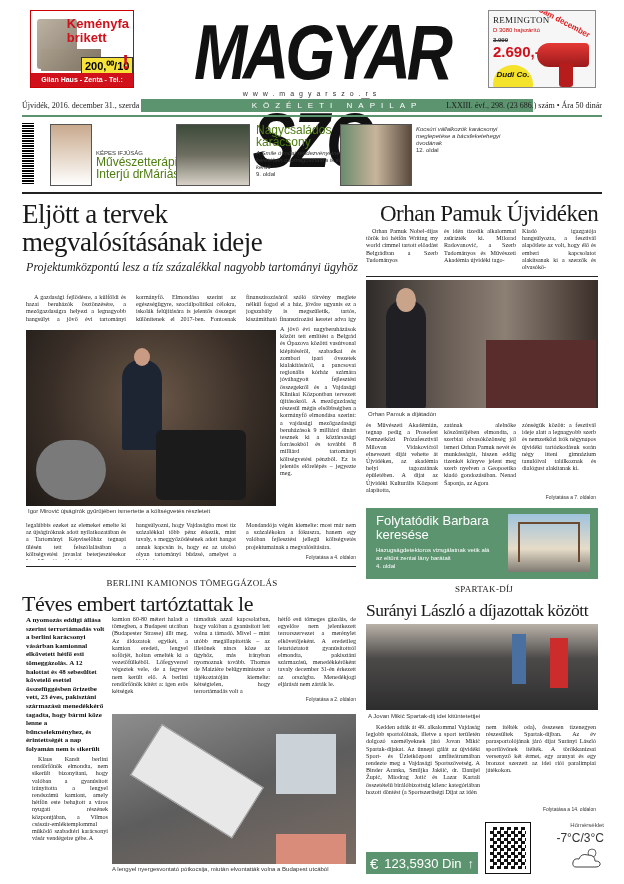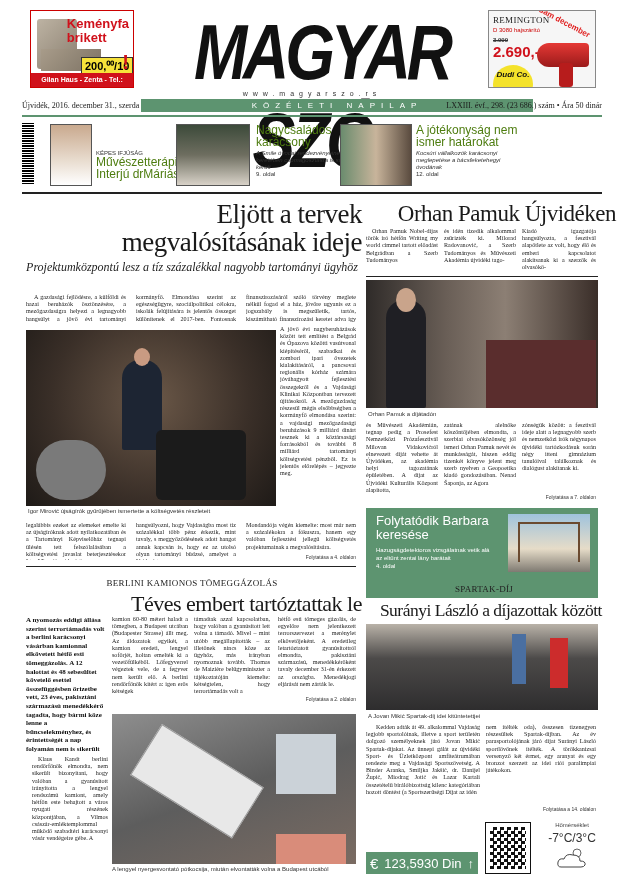--- a/index.html
+++ b/index.html
@@ -30,21 +30,21 @@
   .rule-top { left: 22px; top: 115px; width: 580px; height: 2px; background: #5d9470; }
   
   .barcode { left: 22px; top: 122px; width: 12px; height: 62px; background: repeating-linear-gradient(0deg,#000 0 1px,#fff 1px 2px,#000 2px 4px,#fff 4px 5px); }
   .teaser-img { background: #777; border: 1px solid #555; }
   .kicker-s { font: 6px "Liberation Sans", sans-serif; color:#333; }
   .t-head { font: 12px "Liberation Sans", sans-serif; line-height: 12px; color:#4d7c0f; }
   .t-sub { font: italic 6px "Liberation Sans", sans-serif; color:#333; line-height: 7px; }
   .t-page { font: 6px "Liberation Sans", sans-serif; color:#333; }
   .rule { background: #222; height: 1px; }
   
-  h1.big { font: 27px "Liberation Serif", serif; text-align: right; line-height: 28px; font-weight: normal; letter-spacing: -0.5px; }
+  h1.big { font: 27px "Liberation Serif", serif; text-align: left; line-height: 28px; font-weight: normal; letter-spacing: -0.5px; }
   .deck { font: italic 12px "Liberation Serif", serif; text-align: center; line-height: 14px; color:#222; }
   .col { font: 6.1px "Liberation Serif", serif; line-height: 7.2px; text-align: justify; color: #222; overflow: hidden; }
   .caption { font: 6px "Liberation Sans", sans-serif; color: #333; }
   .cont { font: 5px "Liberation Sans", sans-serif; color:#333; text-align: right; }
   .photo { overflow: hidden; }
   .kicker { font: 9px "Liberation Serif", serif; text-align: center; letter-spacing: 0.3px; color:#222; }
   .lead { font: bold 7px "Liberation Serif", serif; line-height: 8.6px; color:#111; }
   
   .greenbox { background: #5d9470; color: #fff; }
   .euro { background: #5d9470; color: #fff; font: 13px "Liberation Sans", sans-serif; }
@@ -89,21 +89,20 @@
 
 <div class="abs teaser-img" style="left:176px;top:124px;width:74px;height:62px;background:linear-gradient(#3c4a3a,#6e6e60 50%,#d8d2c8);"></div>
 <div class="abs" style="left:256px;top:124px;width:90px;">
   <div class="t-head">Nagycsaládos karácsony</div>
   <div class="t-sub" style="margin-top:2px;">A Smile óvodai rendezvényeinek keretében csomagosztásra is sor került</div>
   <div class="t-page">9. oldal</div>
 </div>
 
 <div class="abs teaser-img" style="left:340px;top:124px;width:72px;height:62px;background:linear-gradient(90deg,#6b8c6e,#c8b49b 50%,#5a4b3f);"></div>
 <div class="abs" style="left:416px;top:124px;width:130px;">
-  <div class="t-head">A jótékonyság nem ismer határokat</div>
   <div class="t-sub" style="margin-top:2px;width:90px;">Kocsúri vállalkozók karácsonyi meglepetése a bácsfeketehegyi óvodának</div>
   <div class="t-page">12. oldal</div>
 </div>
 <div class="abs rule" style="left:22px;top:192px;width:580px;height:1.5px;"></div>
 
 <div class="abs" style="left:22px;top:200px;width:340px;">
   <h1 class="big"><span>Eljött a tervek</span><br><span>megvalósításának ideje</span></h1>
   <div class="deck" style="margin-top:4px;"><span>Projektumközpontú lesz a tíz százalékkal nagyobb tartományi ügyhöz</span><br></div>
 </div>
 <div class="abs col" style="left:26px;top:294px;width:100px;height:30px;text-indent:8px;">A gazdasági fejlődésre, a külföldi és hazai beruházók ösztönzésére, a mezőgazdaságra helyezi a legnagyobb hangsúlyt a jövő évi tartományi költségvetés,</div>
@@ -134,21 +133,21 @@
   <div style="position:absolute;left:20px;top:20px;width:40px;height:108px;background:#1f1f24;border-radius:18px 18px 2px 2px;"></div>
   <div style="position:absolute;left:30px;top:8px;width:20px;height:24px;background:#c9a48b;border-radius:50%;"></div>
   <div style="position:absolute;left:120px;top:60px;width:110px;height:68px;background:#5a2d2d;"></div>
 </div>
 <div class="abs caption" style="left:368px;top:411px;width:150px;">Orhan Pamuk a díjátadón</div>
 <div class="abs col" style="left:366px;top:422px;width:72px;height:78px;">és Művészeti Akadémián, tegnap pedig a Prosefest Nemzetközi Prózafesztivál Milovan Vidakovićról elnevezett díját vehette át Újvidéken, az akadémia helyi tagozatának épületében. A díjat az Újvidéki Kulturális Központ alapította,</div>
 <div class="abs col" style="left:444px;top:422px;width:72px;height:78px;">zatának alelnöke köszöntőjében elmondta, a szerbiai olvasóközönség jól ismeri Orhan Pamuk nevét és munkásságát, hiszen eddig tizenkét könyve jelent meg szerb nyelven a Geopoetika kiadó gondozásában. Nenad Šaponja, az Agora</div>
 <div class="abs col" style="left:522px;top:422px;width:74px;height:66px;">zónségük között: a fesztivál ideje alatt a legnagyobb szerb és nemzetközi írók négynapos újvidéki tartózkodásuk során négy itteni gimnázium tanulóival találkoznak és dialógust alakítanak ki.</div>
 <div class="abs cont" style="left:522px;top:494px;width:74px;">Folytatása a 7. oldalon</div>
 
-<div class="abs greenbox" style="left:366px;top:508px;width:232px;height:90px;">
+<div class="abs greenbox" style="left:366px;top:508px;width:232px;height:71px;">
   <div style="position:absolute;left:10px;top:6px;font:13px 'Liberation Sans',sans-serif;line-height:14px;"><span>Folytatódik Barbara</span><br><span>keresése</span></div>
   <div style="position:absolute;left:10px;top:38px;font:6px 'Liberation Sans',sans-serif;line-height:8px;"><span>Hazugságdetektoros vizsgálatnak vetik alá</span><br><span>az eltűnt zentai lány barátait</span><br><span>4. oldal</span></div>
   <div style="position:absolute;right:8px;top:6px;width:82px;height:58px;background:linear-gradient(#9fc3dd,#e6dcc8 60%,#7f7a72);">
     <div style="position:absolute;left:10px;top:8px;width:62px;height:40px;border:2px solid #6b4a2f;border-bottom:none;"></div>
   </div>
 </div>
 
 <div class="abs kicker" style="left:22px;top:578px;width:340px;">BERLINI KAMIONOS TÖMEGGÁZOLÁS</div>
 <div class="abs" style="left:22px;top:590px;width:340px;">
   <h1 class="big" style="font-size:22px;">Téves embert tartóztattak le</h1>
@@ -180,20 +179,20 @@
 <div class="abs cont" style="left:486px;top:806px;width:110px;">Folytatása a 14. oldalon</div>
 
 <div class="abs euro" style="left:366px;top:852px;width:112px;height:22px;display:flex;align-items:center;justify-content:center;gap:6px;">
   <span style="font-size:15px;">€</span>
   <span>123,5930 Din</span>
   <span>↑</span>
 </div>
 <div class="abs" style="left:485px;top:822px;width:46px;height:52px;border:1px solid #111;padding:4px;">
   <div style="width:100%;height:100%;background:repeating-conic-gradient(#111 0 25%,#fff 0 50%) 0 0/7px 7px;"></div>
 </div>
-<div class="abs" style="left:540px;top:822px;width:64px;text-align:center;">
+<div class="abs" style="left:540px;top:822px;width:64px;text-align:right;">
   <div style="font:6px 'Liberation Sans',sans-serif;color:#444;">Hőmérséklet</div>
   <div style="font:12px 'Liberation Sans',sans-serif;color:#333;margin-top:3px;">-7°C/3°C</div>
   <svg width="34" height="22" viewBox="0 0 34 22" style="margin-top:2px;">
     <circle cx="22" cy="6" r="4" fill="none" stroke="#666" stroke-width="1"></circle>
     <path d="M6 20 Q2 20 3 15 Q4 11 9 12 Q11 6 18 8 Q25 8 25 14 Q31 14 30 18 Q29 20 26 20 Z" fill="#fff" stroke="#444" stroke-width="1"></path>
   </svg>
 </div>
 
 </body></html>

